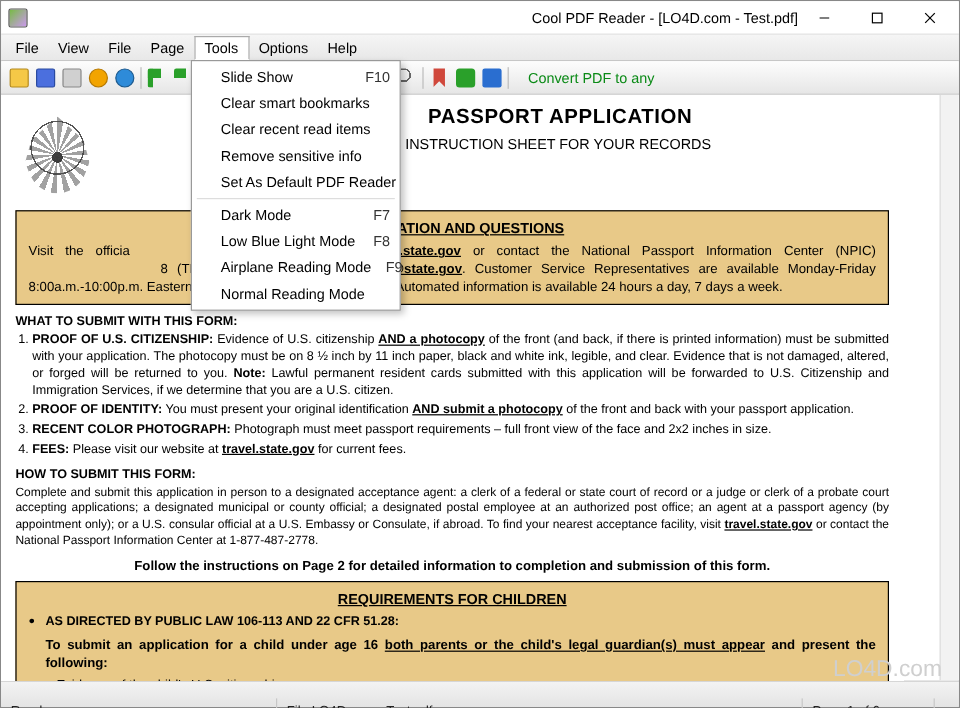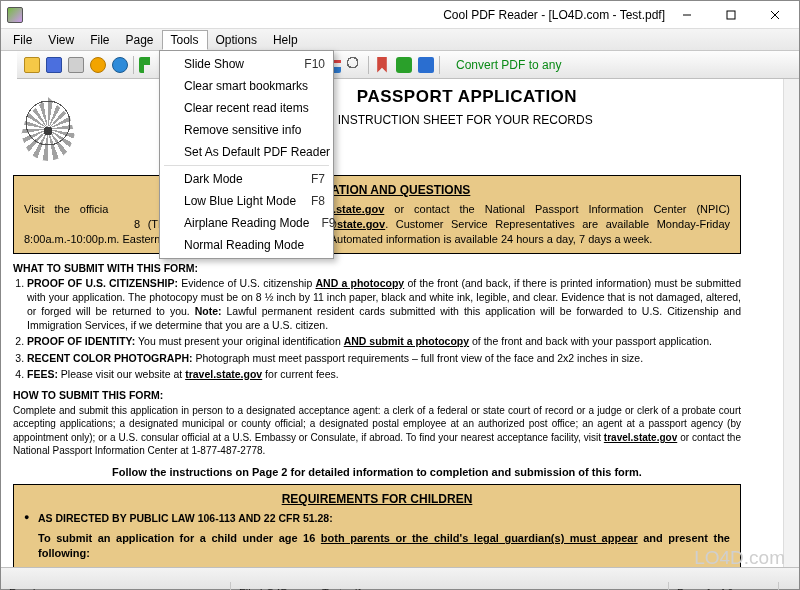--- a/index.html
+++ b/index.html
@@ -7,21 +7,21 @@
   .window { width: 800px; height: 590px; background: #fff; border: 1px solid #888; display: flex; flex-direction: column; position: relative; }
   .titlebar { height: 28px; background: #fff; display: flex; align-items: center; padding: 0 2px 0 6px; border-bottom: 1px solid #ddd; text-align: right; }
   .app-icon { width: 16px; height: 16px; background: linear-gradient(135deg,#7b4,#c9e); border:1px solid #555; margin-right: 6px; border-radius:2px;}
   .title-text { flex: 1; font-size: 12px; color: #000; }
   .win-controls { display: flex; }
   .win-btn { width: 44px; height: 26px; display: flex; align-items: center; justify-content: center; cursor: pointer; }
   .win-btn svg { width: 10px; height: 10px; }
   .menubar { height: 22px; background: linear-gradient(#f5f5f5,#e8e8e8); display: flex; align-items: center; padding: 0 4px; border-bottom: 1px solid #c7c7c7; font-size: 12px; }
   .menu-item { padding: 2px 8px; cursor: default; }
   .menu-item.open { background: #fff; border: 1px solid #aaa; border-bottom: 1px solid #fff; position: relative; z-index: 50; }
-  .toolbar { height: 28px; background: linear-gradient(#fdfdfd,#e6e6e6); display: flex; align-items: center; padding: 0 4px; border-bottom: 1px solid #bfbfbf; gap: 0; margin-left: 16px;}
+  .toolbar { height: 28px; background: linear-gradient(#fdfdfd,#e6e6e6); display: flex; align-items: center; padding: 0 4px; border-bottom: 1px solid #bfbfbf; gap: 0;}
   .tool-btn { width: 22px; height: 22px; display: flex; align-items: center; justify-content: center; border-radius: 2px; cursor: pointer;}
   .tool-sep { width: 1px; height: 18px; background: #bbb; margin: 0 2px;}
   .tool-btn .ic { width: 16px; height: 16px; display:inline-block; border-radius:2px; }
   .convert-box { margin-left: 6px; padding: 2px 8px; color: #0a8a16; font-size: 12px; white-space: nowrap; overflow: hidden; text-overflow: clip; max-width: 130px;}
   .content-wrap { flex: 1; display: flex; overflow: hidden; background: #fff; position: relative; gap: 30px; }
   .doc-area { flex: 1; overflow: auto; background: #fff; padding: 8px 12px 0 12px; position: relative; }
   .scrollbar-right { width: 16px; background: #f2f2f2; border-left:1px solid #ddd; }
   .statusbar { height: 22px; background: linear-gradient(#f3f3f3,#e4e4e4); border-top: 1px solid #bfbfbf; display: flex; align-items: center; font-size: 11px; color: #222; }
   .status-cell { padding: 2px 8px; border-right: 1px solid #c7c7c7; height: 100%; display:flex; align-items:center;margin-top:28px; }
   .status-cell.flex{flex:1}

